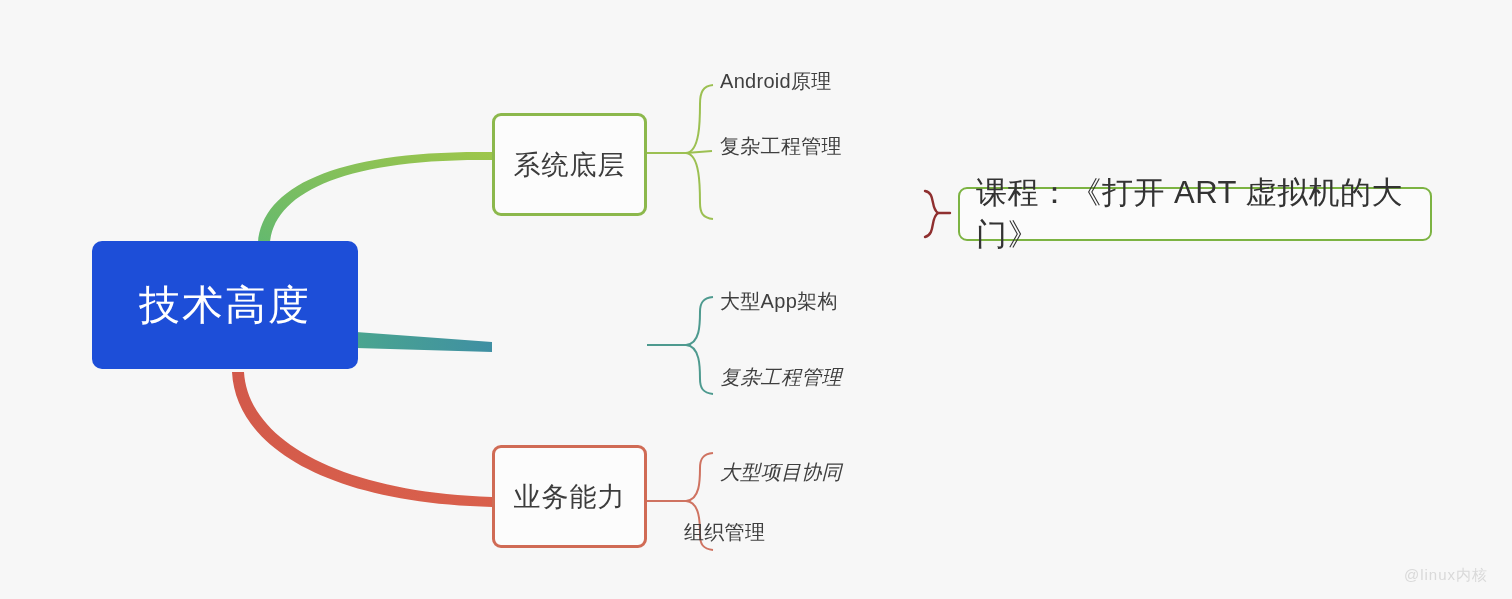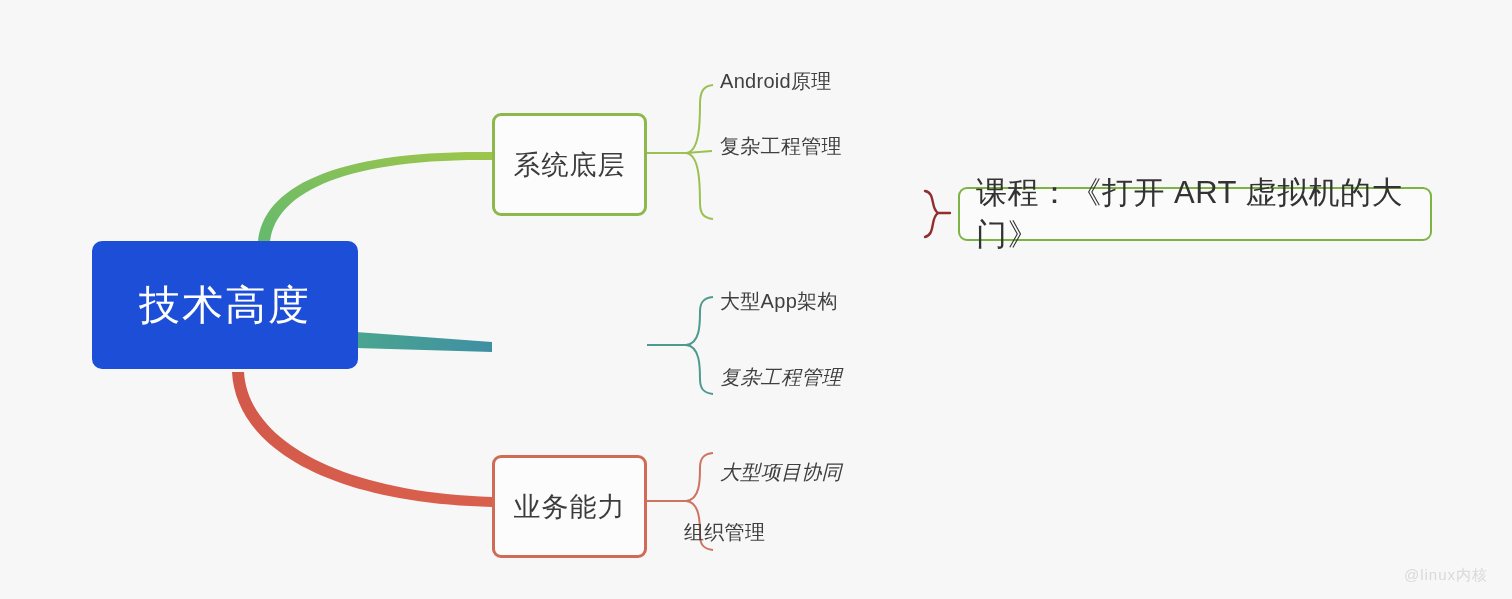--- a/index.html
+++ b/index.html
@@ -54,21 +54,21 @@
     border: 3px solid #8cb84c;
     color: #3c3c3c;
     font-size: 27px;
     letter-spacing: 1px;
     width: 155px;
     height: 103px;
     left: 492px;
   }
   .branch-node.b1 { top: 113px; border-color: #8cb84c; }
   .branch-node.b2 { top: 305px; border-color: #4e96a0; }
-  .branch-node.b3 { top: 455px; border-color: #d06b55; font-family: Liberation Serif, serif; }
+  .branch-node.b3 { top: 445px; border-color: #d06b55; font-family: Liberation Serif, serif; }
 
   .leaf {
     position: absolute;
     font-size: 20px;
     color: #3f3f3f;
     white-space: nowrap;
     letter-spacing: 0.3px;
   }
   .callout-box {
     position: absolute;

